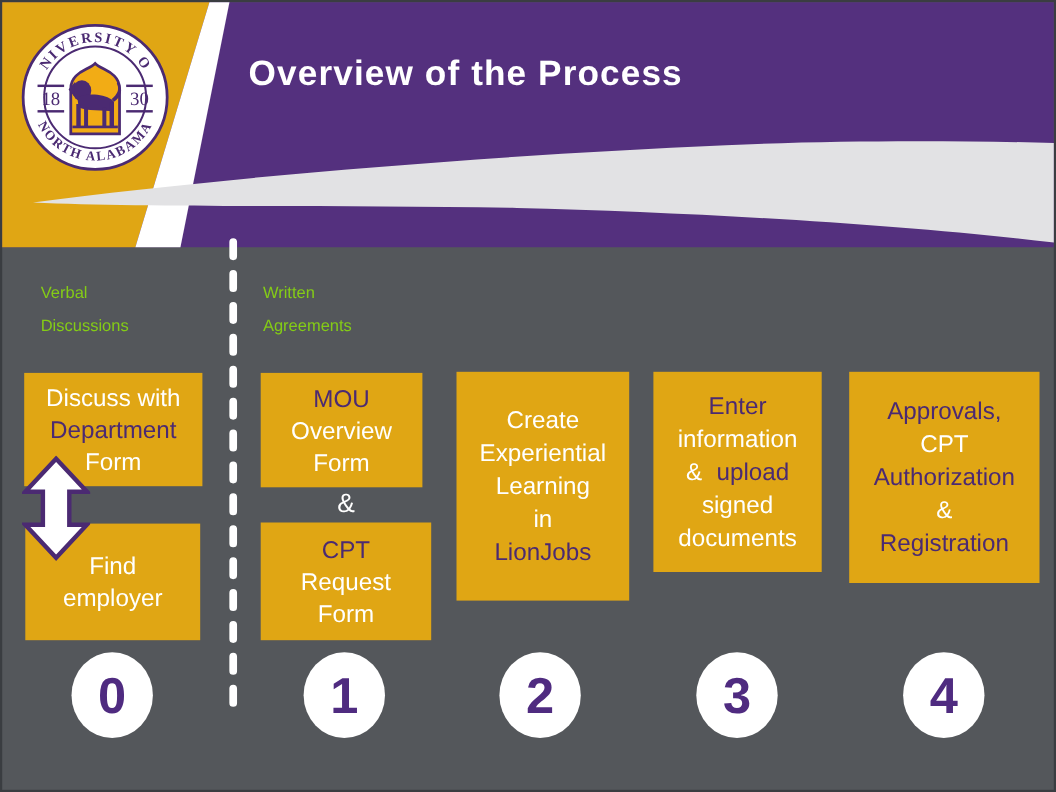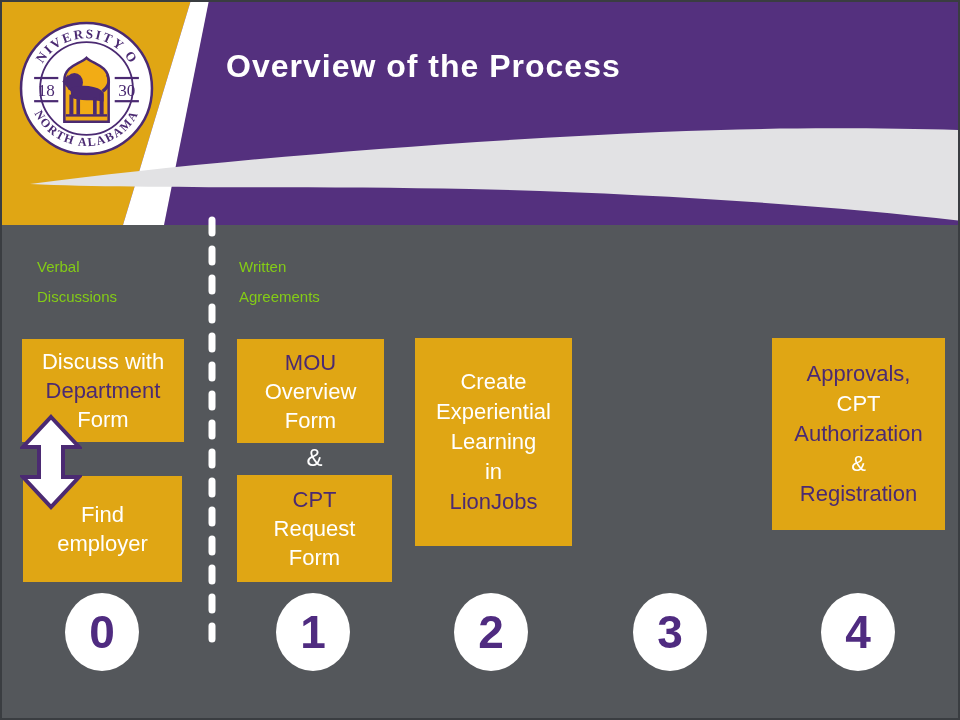--- a/index.html
+++ b/index.html
@@ -141,20 +141,30 @@
   </div>
 
   <div class="gbox tall" id="box-lionjobs">
     <span class="w">Create</span>
     <span class="w">Experiential</span>
     <span class="w">Learning</span>
     <span class="w">in</span>
     <span class="p">LionJobs</span>
   </div>
 
+  <div class="gbox tall" id="box-enter">
+    <span class="p">Enter</span>
+    <span class="w">information</span>
+    <span class="inline-line">
+      <span class="w">&amp;</span>
+      <span class="p gap">upload</span>
+    </span>
+    <span class="w">signed</span>
+    <span class="w">documents</span>
+  </div>
 
   <div class="gbox tall" id="box-approvals">
     <span class="p">Approvals,</span>
     <span class="w">CPT</span>
     <span class="p">Authorization</span>
     <span class="w">&amp;</span>
     <span class="p">Registration</span>
   </div>
 
   <div class="step" id="step-0">0</div>

